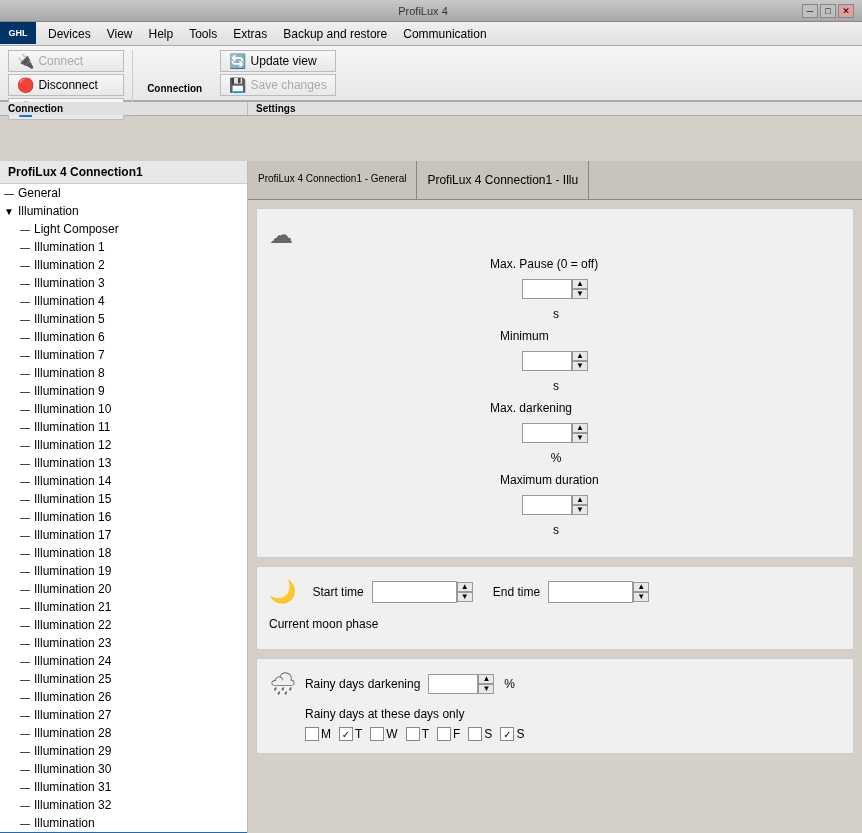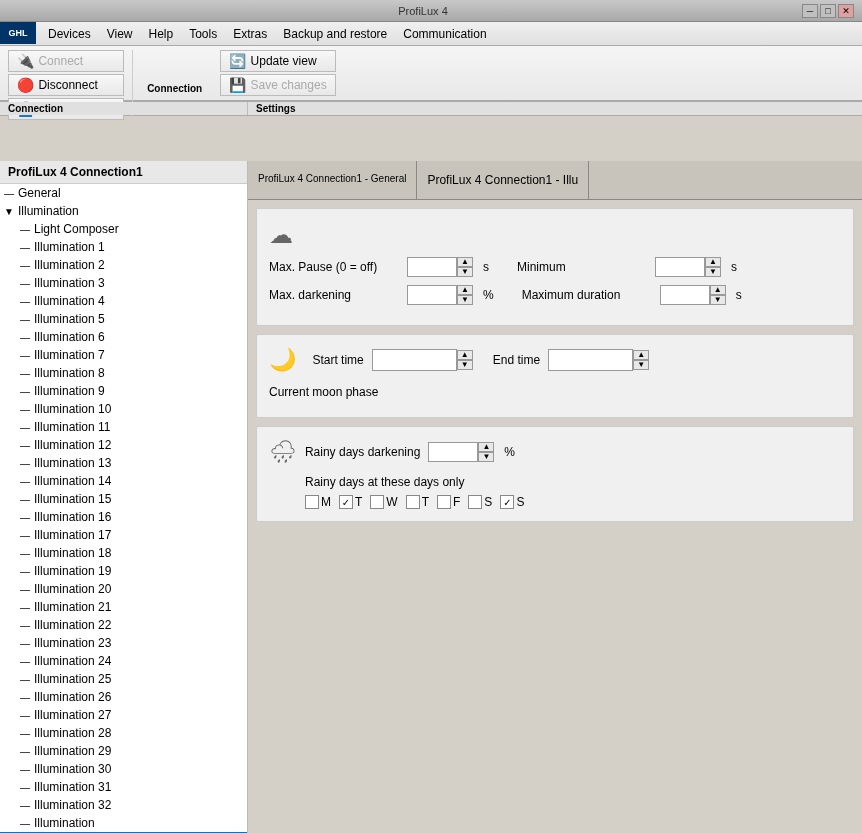--- a/index.html
+++ b/index.html
@@ -45,21 +45,21 @@
     .tabs-bar { display: flex; background: #c8c4bc; border-bottom: 1px solid #888; }
     .tab { padding: 12px 10px; font-size: 11px; cursor: pointer; border-right: 1px solid #888; background: #c8c4bc; }
     .tab.active { background: #fff; border-bottom: 2px solid #fff; }
 
     
     .panel-container { padding: 8px; display: flex; flex-direction: column; gap: 8px; }
     .panel { background: #f0f0f0; border: 1px solid #ccc; padding: 12px; border-radius: 2px; }
     .panel-header { display: flex; align-items: center; margin-bottom: 8px; }
     .panel-icon { font-size: 24px; margin-right: 8px; color: #666; }
 
-    .form-row { display: flex; align-items: center; gap: 8px; margin-bottom: 8px; }
+    .form-row { display: flex; align-items: center; gap: 8px; margin-bottom: 8px; flex-direction: column; }
     .form-label { min-width: 130px; font-size: 12px; }
     .spin-input { display: flex; align-items: center; }
     .spin-input input { width: 50px; height: 20px; border: 1px solid #999; text-align: right; padding: 0 2px; font-size: 12px; }
     .spin-input .spin-btns { display: flex; flex-direction: column; }
     .spin-btn { width: 16px; height: 10px; border: 1px solid #999; background: #e8e8e8; display: flex; align-items: center; justify-content: center; cursor: pointer; font-size: 8px; line-height: 1; }
     .unit { font-size: 12px; margin-left: 2px; }
 
     
     .moon-panel { background: #f0f0f0; border: 1px solid #ccc; padding: 12px; border-radius: 2px; }
     .moon-top { display: flex; align-items: center; gap: 16px; margin-bottom: 12px; }

